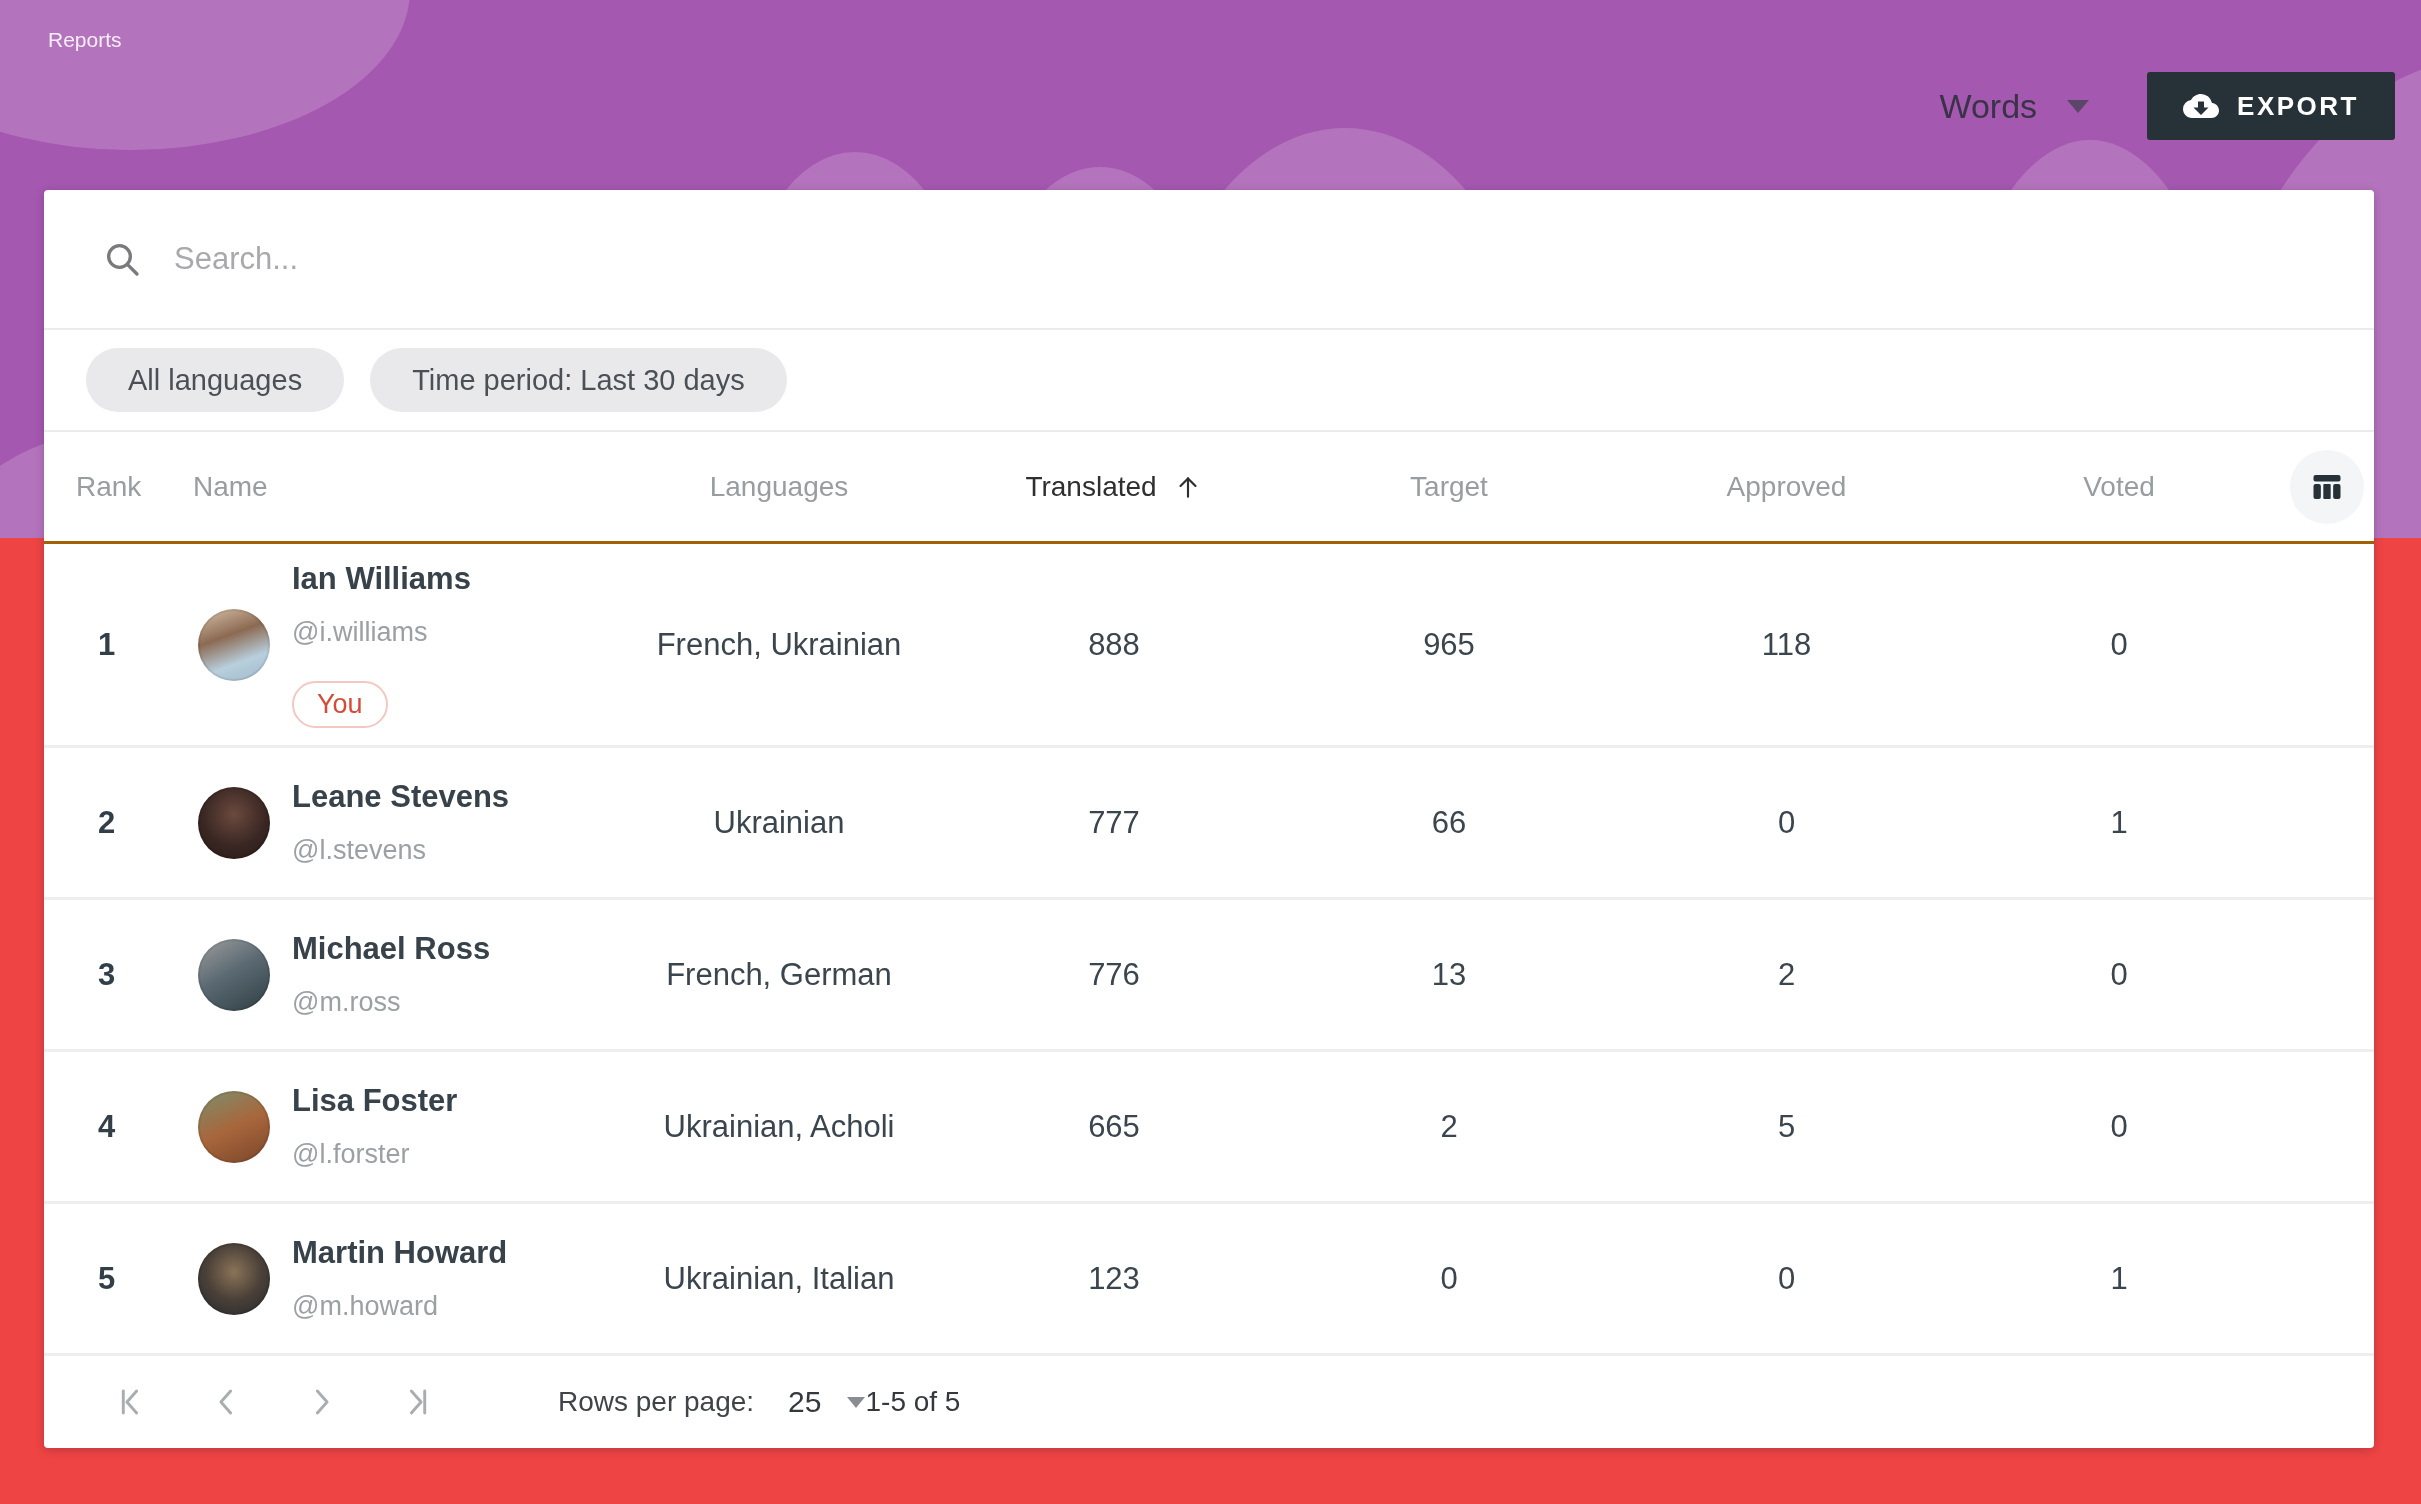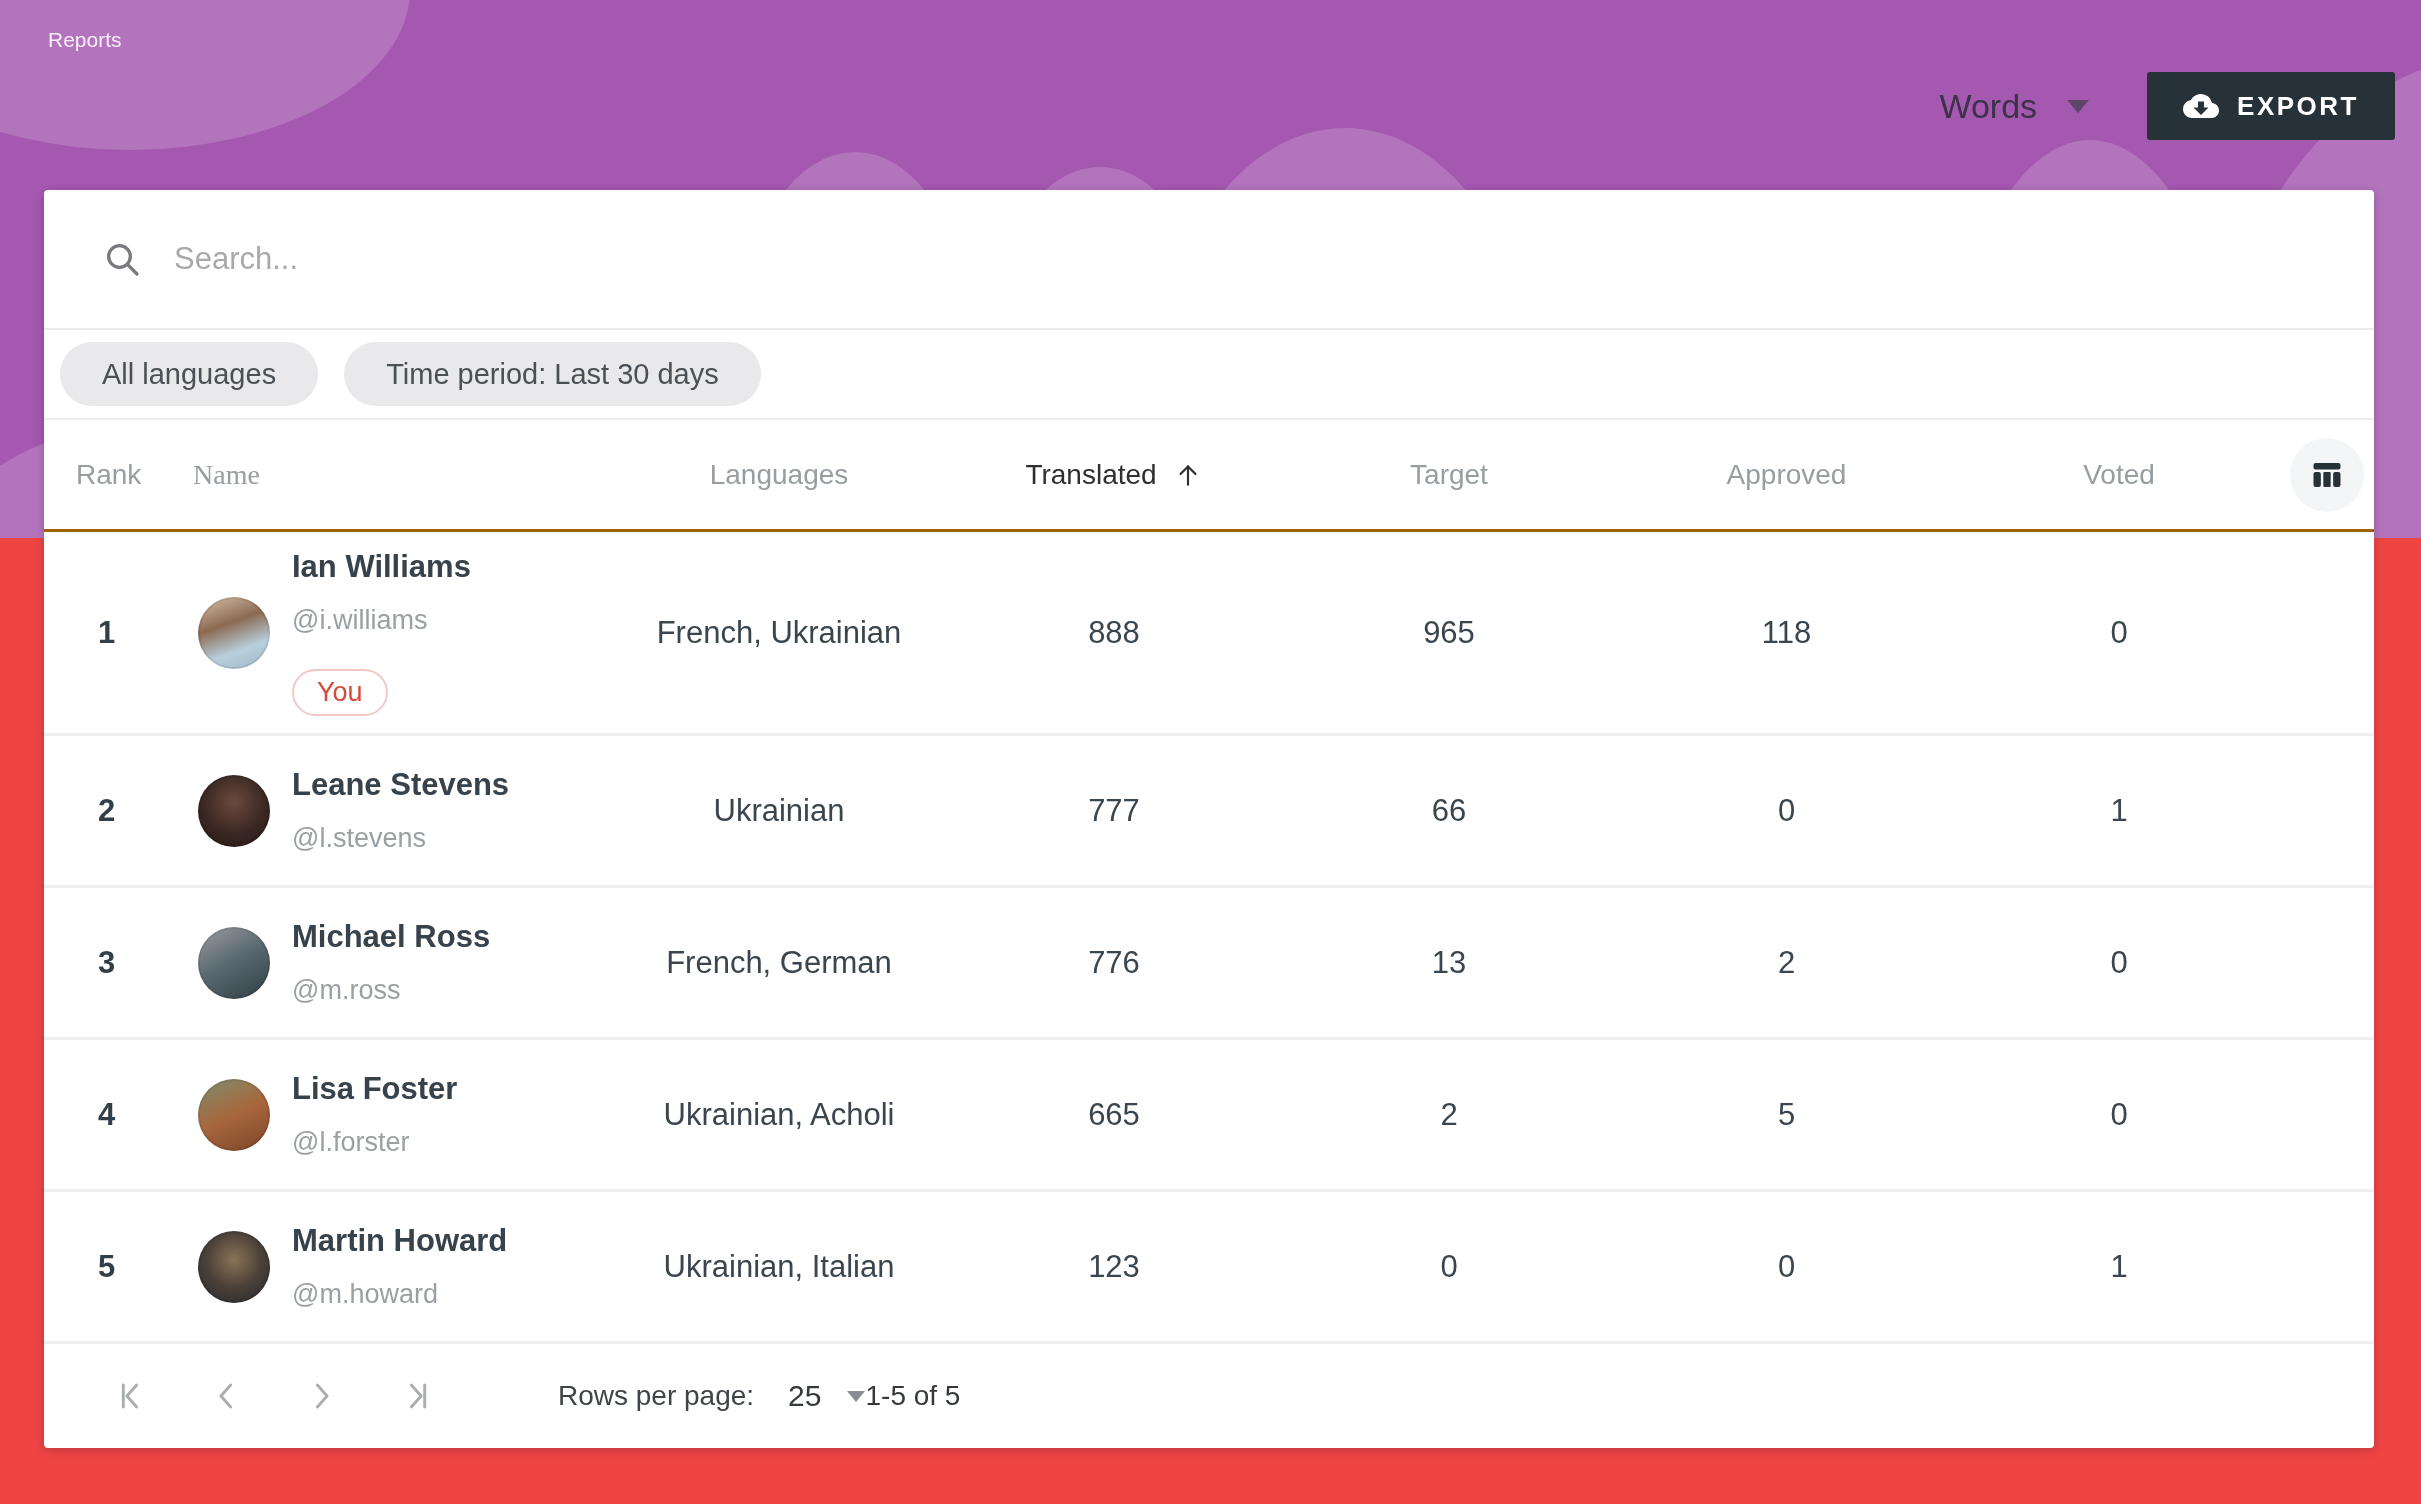--- a/index.html
+++ b/index.html
@@ -28,28 +28,28 @@
   .caret{width:0;height:0;border-left:11px solid transparent;border-right:11px solid transparent;border-top:13px solid #5c4668;}
   .export-btn{display:flex;align-items:center;gap:18px;background:#263238;color:#fff;border:none;border-radius:3px;height:68px;padding:0 36px;font-size:26px;font-weight:bold;letter-spacing:2.5px;cursor:pointer;font-family:inherit;}
 
   
   .card{position:absolute;left:44px;top:190px;width:2330px;height:1258px;background:#fff;border-radius:4px;box-shadow:0 2px 10px rgba(40,20,50,0.25);display:flex;flex-direction:column;z-index:2;}
 
   .search-row{height:140px;display:flex;align-items:center;gap:30px;padding:0 58px;border-bottom:2px solid #ebebee;box-sizing:border-box;}
   .search-row input{flex:1;border:none;outline:none;font-size:31px;color:#3f3f46;background:transparent;font-family:inherit;}
   .search-row input::placeholder{color:#a9a9ad;}
 
-  .chips-row{height:90px;display:flex;align-items:center;gap:26px;padding:0 16px;border-bottom:2px solid #ebebee;box-sizing:border-box;}
+  .chips-row{height:102px;display:flex;align-items:center;gap:26px;padding:0 42px;border-bottom:2px solid #ebebee;box-sizing:border-box;}
   .chip{height:64px;display:flex;align-items:center;padding:0 42px;background:#e9e9eb;border-radius:32px;font-size:29px;color:#4a5055;cursor:pointer;white-space:nowrap;}
 
   .grid{display:grid;grid-template-columns:125px 440px 340px 330px 340px 335px 330px 1fr;align-items:center;}
   .thead{height:112px;border-bottom:3px solid #a16207;color:#989da1;font-size:28px;box-sizing:border-box;}
   .hcell{cursor:pointer;}
   .h-rank{padding-left:32px;}
-  .h-name{padding-left:24px;font-family:Liberation Serif, serif;}
+  .h-name{padding-left:24px;}
   .hc{text-align:center;}
   .h-sorted{color:#2f2f2f;display:flex;align-items:center;justify-content:center;gap:16px;}
   .gearwrap{display:flex;justify-content:flex-end;padding-right:10px;}
   .colbtn{width:74px;height:74px;border-radius:50%;background:#f4f5f7;border:none;display:flex;align-items:center;justify-content:center;cursor:pointer;}
 
   .trow{border-bottom:3px solid #eeeef1;font-size:31px;color:#3a454e;box-sizing:border-box;}
   .r-tall{height:204px;}
   .r-std{height:152px;}
   .rank-cell{text-align:center;font-weight:bold;color:#333f48;}
   .name-cell{display:flex;align-items:center;gap:22px;padding-left:29px;}

